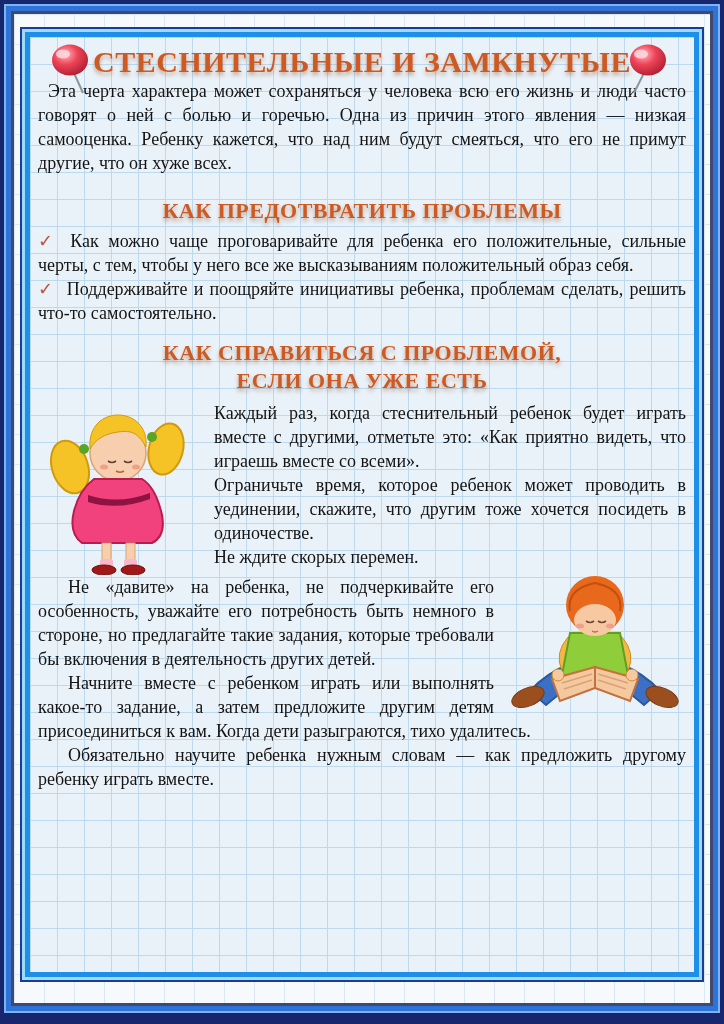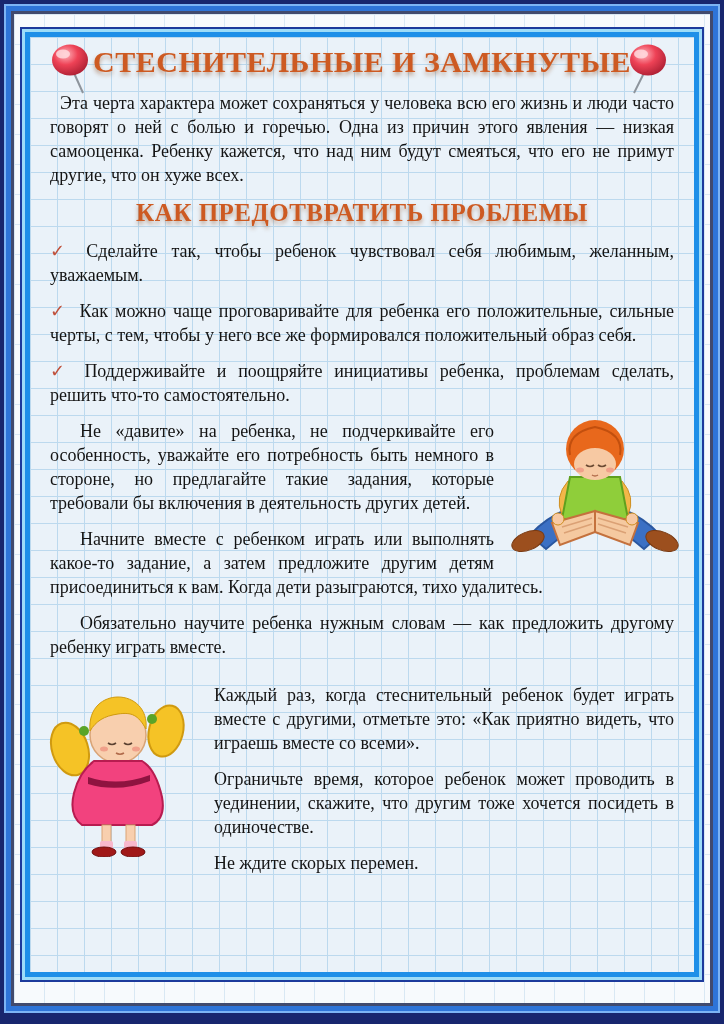--- a/index.html
+++ b/index.html
@@ -27,25 +27,25 @@
   
   .pin { position: absolute; top: 6px; }
   .pin-left  { left: 18px; }
   .pin-right { right: 24px; }
 
   
   h1, h2 { font-weight: bold; text-align: center; color: #cd5a22;
     letter-spacing: 0.5px;
     text-shadow: 0 3px 4px rgba(140, 70, 25, 0.45); }
   h1 { font-size: 30px; line-height: 34px; margin: 2px 0 0 0; }
-  h2 { font-size: 25px; line-height: 28px; margin: 0 0 4px 0; }
+  h2 { font-size: 22px; line-height: 28px; margin: 22px 0 4px 0; }
   h2.two-line { margin-top: 14px; margin-bottom: 6px; }
 
   
-  p { margin: 12px; }
+  p { margin: 0; }
   .indent-sm { text-indent: 10px; }
   .indent { text-indent: 30px; }
   .bullet .check { color: #c0503a; font-weight: bold; margin-right: 12px;
                    font-family: "DejaVu Sans", sans-serif; }
 
   
   .boy-float  { float: right; width: 182px; height: 136px; margin: 0 0 2px 10px; }
   .girl-float { float: left;  width: 160px; height: 172px; margin: 2px 14px 0 2px; }
   .flow::after { content: ""; display: block; clear: both; }
 </style>
@@ -87,25 +87,61 @@
           <ellipse cx="19" cy="11" rx="7" ry="4.5" fill="#ffd9de" opacity="0.85"></ellipse>
         </svg>
       </div>
 
       <h1>СТЕСНИТЕЛЬНЫЕ И ЗАМКНУТЫЕ</h1>
 
       <p class="indent-sm">Эта черта характера может сохраняться у человека всю его жизнь и люди часто говорят о ней с болью и горечью. Одна из причин этого явления — низкая самооценка. Ребенку кажется, что над ним будут смеяться, что его не примут другие, что он хуже всех.</p>
 
       <h2>КАК ПРЕДОТВРАТИТЬ ПРОБЛЕМЫ</h2>
 
-      <p class="bullet"><span class="check">✓</span><span>Сделайте так, чтобы ребенок чувствовал себя любимым, желанным, уважаемым.</span></p>
-      <p class="bullet"><span class="check">✓</span><span>Как можно чаще проговаривайте для ребенка его положительные, сильные черты, с тем, чтобы у него все же формировался положительный образ себя.</span></p>
+      <p class="bullet"><span class="check">✓</span><span>Как можно чаще проговаривайте для ребенка его положительные, сильные черты, с тем, чтобы у него все же высказываниям положительный образ себя.</span></p>
       <p class="bullet"><span class="check">✓</span><span>Поддерживайте и поощряйте инициативы ребенка, проблемам сделать, решить что-то самостоятельно.</span></p>
 
+      <h2 class="two-line"><span>КАК СПРАВИТЬСЯ С ПРОБЛЕМОЙ,</span><br><span>ЕСЛИ ОНА УЖЕ ЕСТЬ</span></h2>
 
+
+      <div class="flow">
+        <div class="girl-float">
+          <svg width="160" height="172" viewBox="0 0 160 172">
+
+            <ellipse cx="30" cy="64" rx="18" ry="27" transform="rotate(-18 30 64)" fill="#f5c326" stroke="#d09a10" stroke-width="2"></ellipse>
+            <ellipse cx="126" cy="46" rx="17" ry="26" transform="rotate(14 126 46)" fill="#f5c326" stroke="#d09a10" stroke-width="2"></ellipse>
+            <circle cx="44" cy="46" r="5" fill="#5aa428"></circle>
+            <circle cx="112" cy="34" r="5" fill="#5aa428"></circle>
+
+            <circle cx="78" cy="50" r="28" fill="#f8cfae" stroke="#d9a477" stroke-width="1.5"></circle>
+            <path d="M50 46 C48 22 64 12 78 12 C94 12 108 24 106 44 C98 30 92 27 78 29 C64 31 56 36 50 46 Z" fill="#f5c326" stroke="#d09a10"></path>
+
+            <path d="M68 58 q4 3 8 0" stroke="#5a4030" stroke-width="1.6" fill="none"></path>
+            <path d="M84 58 q4 3 8 0" stroke="#5a4030" stroke-width="1.6" fill="none"></path>
+            <ellipse cx="64" cy="64" rx="4" ry="2.5" fill="#f0a08a"></ellipse>
+            <ellipse cx="96" cy="64" rx="4" ry="2.5" fill="#f0a08a"></ellipse>
+            <path d="M76 68 q4 2.5 8 0" stroke="#b06a4a" stroke-width="1.5" fill="none"></path>
+
+            <path d="M54 76 L102 76 C112 82 118 94 122 112 C125 128 120 136 112 140 L42 140 C34 134 30 124 34 108 C38 92 46 82 54 76 Z" fill="#f2427e" stroke="#b81c50" stroke-width="2"></path>
+            <path d="M48 92 Q78 102 110 90 L110 96 Q78 108 48 99 Z" fill="#8f1340"></path>
+
+            <rect x="62" y="140" width="9" height="20" fill="#f8cfae" stroke="#d9a477"></rect>
+            <rect x="86" y="140" width="9" height="20" fill="#f8cfae" stroke="#d9a477"></rect>
+
+            <rect x="60" y="156" width="13" height="8" rx="2" fill="#f8b8cc"></rect>
+            <rect x="84" y="156" width="13" height="8" rx="2" fill="#f8b8cc"></rect>
+
+            <ellipse cx="64" cy="167" rx="12" ry="5" fill="#a01818" stroke="#701010"></ellipse>
+            <ellipse cx="93" cy="167" rx="12" ry="5" fill="#a01818" stroke="#701010"></ellipse>
+          </svg>
+        </div>
+        <p>Каждый раз, когда стеснительный ребенок будет играть вместе с другими, отметьте это: «Как приятно видеть, что играешь вместе со всеми».</p>
+        <p>Ограничьте время, которое ребенок может проводить в уединении, скажите, что другим тоже хочется посидеть в одиночестве.</p>
+        <p>Не ждите скорых перемен.</p>
+      </div>
 
       <div class="flow">
         <div class="boy-float">
           <svg width="182" height="136" viewBox="0 0 182 136">
 
             <path d="M68 88 Q42 98 26 116 L42 130 Q66 110 80 101 Z" fill="#3b70c4" stroke="#2a57a0" stroke-width="2"></path>
             <path d="M114 88 Q140 98 156 116 L140 130 Q116 110 102 101 Z" fill="#3b70c4" stroke="#2a57a0" stroke-width="2"></path>
 
             <ellipse cx="24" cy="122" rx="17" ry="9" transform="rotate(-22 24 122)" fill="#9c4f1e" stroke="#7a3a12"></ellipse>
             <ellipse cx="158" cy="122" rx="17" ry="9" transform="rotate(22 158 122)" fill="#9c4f1e" stroke="#7a3a12"></ellipse>
@@ -132,54 +168,18 @@
             <path d="M124 108 L94 99 M122 114 L94 105" stroke="#dba175" stroke-width="1.5"></path>
             <circle cx="54" cy="100" r="6" fill="#f7c9a3" stroke="#cf8f22"></circle>
             <circle cx="128" cy="100" r="6" fill="#f7c9a3" stroke="#cf8f22"></circle>
           </svg>
         </div>
         <p class="indent">Не «давите» на ребенка, не подчеркивайте его особенность, уважайте его потребность быть немного в стороне, но предлагайте такие задания, которые требовали бы включения в деятельность других детей.</p>
         <p class="indent">Начните вместе с ребенком играть или выполнять какое-то задание, а затем предложите другим детям присоединиться к вам. Когда дети разыграются, тихо удалитесь.</p>
         <p class="indent">Обязательно научите ребенка нужным словам — как предложить другому ребенку играть вместе.</p>
       </div>
 
-      <div class="flow">
-        <div class="girl-float">
-          <svg width="160" height="172" viewBox="0 0 160 172">
-
-            <ellipse cx="30" cy="64" rx="18" ry="27" transform="rotate(-18 30 64)" fill="#f5c326" stroke="#d09a10" stroke-width="2"></ellipse>
-            <ellipse cx="126" cy="46" rx="17" ry="26" transform="rotate(14 126 46)" fill="#f5c326" stroke="#d09a10" stroke-width="2"></ellipse>
-            <circle cx="44" cy="46" r="5" fill="#5aa428"></circle>
-            <circle cx="112" cy="34" r="5" fill="#5aa428"></circle>
-
-            <circle cx="78" cy="50" r="28" fill="#f8cfae" stroke="#d9a477" stroke-width="1.5"></circle>
-            <path d="M50 46 C48 22 64 12 78 12 C94 12 108 24 106 44 C98 30 92 27 78 29 C64 31 56 36 50 46 Z" fill="#f5c326" stroke="#d09a10"></path>
-
-            <path d="M68 58 q4 3 8 0" stroke="#5a4030" stroke-width="1.6" fill="none"></path>
-            <path d="M84 58 q4 3 8 0" stroke="#5a4030" stroke-width="1.6" fill="none"></path>
-            <ellipse cx="64" cy="64" rx="4" ry="2.5" fill="#f0a08a"></ellipse>
-            <ellipse cx="96" cy="64" rx="4" ry="2.5" fill="#f0a08a"></ellipse>
-            <path d="M76 68 q4 2.5 8 0" stroke="#b06a4a" stroke-width="1.5" fill="none"></path>
-
-            <path d="M54 76 L102 76 C112 82 118 94 122 112 C125 128 120 136 112 140 L42 140 C34 134 30 124 34 108 C38 92 46 82 54 76 Z" fill="#f2427e" stroke="#b81c50" stroke-width="2"></path>
-            <path d="M48 92 Q78 102 110 90 L110 96 Q78 108 48 99 Z" fill="#8f1340"></path>
-
-            <rect x="62" y="140" width="9" height="20" fill="#f8cfae" stroke="#d9a477"></rect>
-            <rect x="86" y="140" width="9" height="20" fill="#f8cfae" stroke="#d9a477"></rect>
-
-            <rect x="60" y="156" width="13" height="8" rx="2" fill="#f8b8cc"></rect>
-            <rect x="84" y="156" width="13" height="8" rx="2" fill="#f8b8cc"></rect>
-
-            <ellipse cx="64" cy="167" rx="12" ry="5" fill="#a01818" stroke="#701010"></ellipse>
-            <ellipse cx="93" cy="167" rx="12" ry="5" fill="#a01818" stroke="#701010"></ellipse>
-          </svg>
-        </div>
-        <p>Каждый раз, когда стеснительный ребенок будет играть вместе с другими, отметьте это: «Как приятно видеть, что играешь вместе со всеми».</p>
-        <p>Ограничьте время, которое ребенок может проводить в уединении, скажите, что другим тоже хочется посидеть в одиночестве.</p>
-        <p>Не ждите скорых перемен.</p>
-      </div>
-
      </div>
     </div>
    </div>
   </div>
  </div>
 </div>
 
 </body></html>

